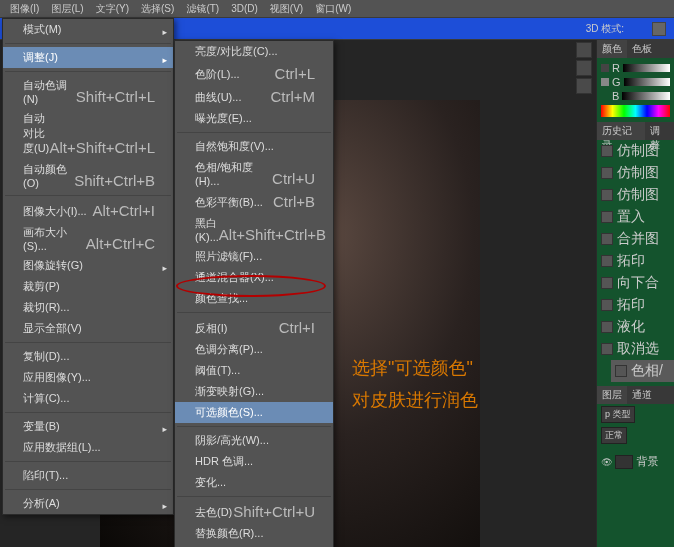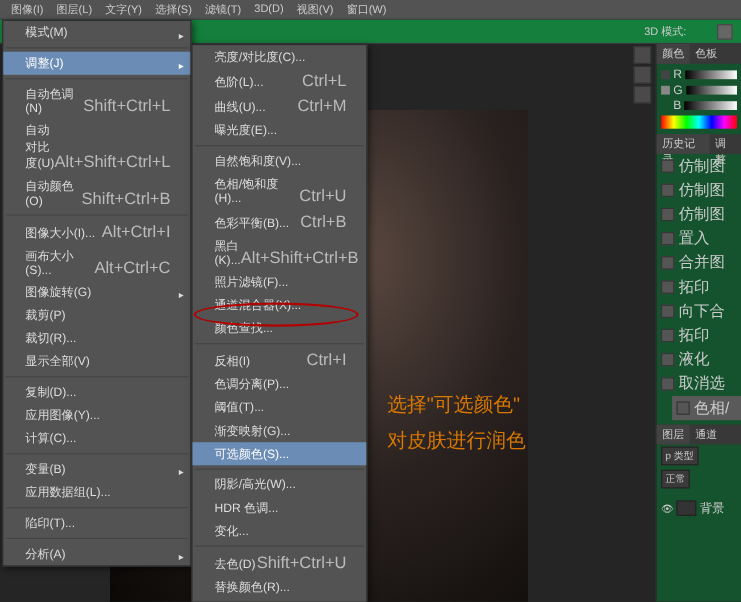--- a/index.html
+++ b/index.html
@@ -1,19 +1,19 @@
 <!DOCTYPE html>
 <html><head>
 <meta charset="utf-8">
 <style>
 * { margin: 0; padding: 0; box-sizing: border-box; font-family: "Microsoft YaHei", Arial, sans-serif; }
 body { background: #2a2a2a; width: 674px; height: 547px; overflow: hidden; position: relative; font-size: 11px; color: #ccc; }
 .menubar { display: flex; background: #535353; border-bottom: 1px solid #3a3a3a; height: 18px; align-items: center; padding-left: 4px; }
 .menubar span { padding: 2px 6px; font-size: 10px; cursor: default; }
-.toolbar { display: flex; background: #15803d; border-bottom: 1px solid #3a3a3a; height: 22px; align-items: center; padding-left: 6px; gap: 8px; font-size: 10px; justify-content: space-between; }
+.toolbar { display: flex; background: #1d4ed8; border-bottom: 1px solid #3a3a3a; height: 22px; align-items: center; padding-left: 6px; gap: 8px; font-size: 10px; justify-content: space-between; }
 .toolbar .icon { width: 14px; height: 14px; background: #666; border: 1px solid #444; }
 .submenu1 { position: absolute; left: 2px; top: 18px; width: 172px; background: #535353; border: 1px solid #2a2a2a; box-shadow: 2px 2px 6px rgba(0,0,0,0.5); z-index: 5; }
 .submenu2 { position: absolute; left: 174px; top: 40px; width: 160px; background: #535353; border: 1px solid #2a2a2a; box-shadow: 2px 2px 6px rgba(0,0,0,0.5); z-index: 5; }
 .menu-item { display: flex; justify-content: space-between; align-items: flex-end; padding: 3px 18px 3px 20px; font-size: 11px; color: #ddd; cursor: default; position: relative; }
 .menu-item.hl { background: #6b8cb5; color: #fff; }
 .menu-item .shortcut { font-size: 15px; color: #bbb; }
 .menu-item.arrow::after { content: "▸"; position: absolute; right: 6px; font-size: 9px; }
 .sep { height: 1px; background: #444; margin: 3px 2px; }
 .highlight-circle { position: absolute; left: 176px; top: 275px; width: 150px; height: 22px; border: 2px solid #b30000; border-radius: 50%; z-index: 10; pointer-events: none; }
 .canvas-area { position: absolute; left: 0; top: 40px; right: 78px; bottom: 0; background: #252525; }

